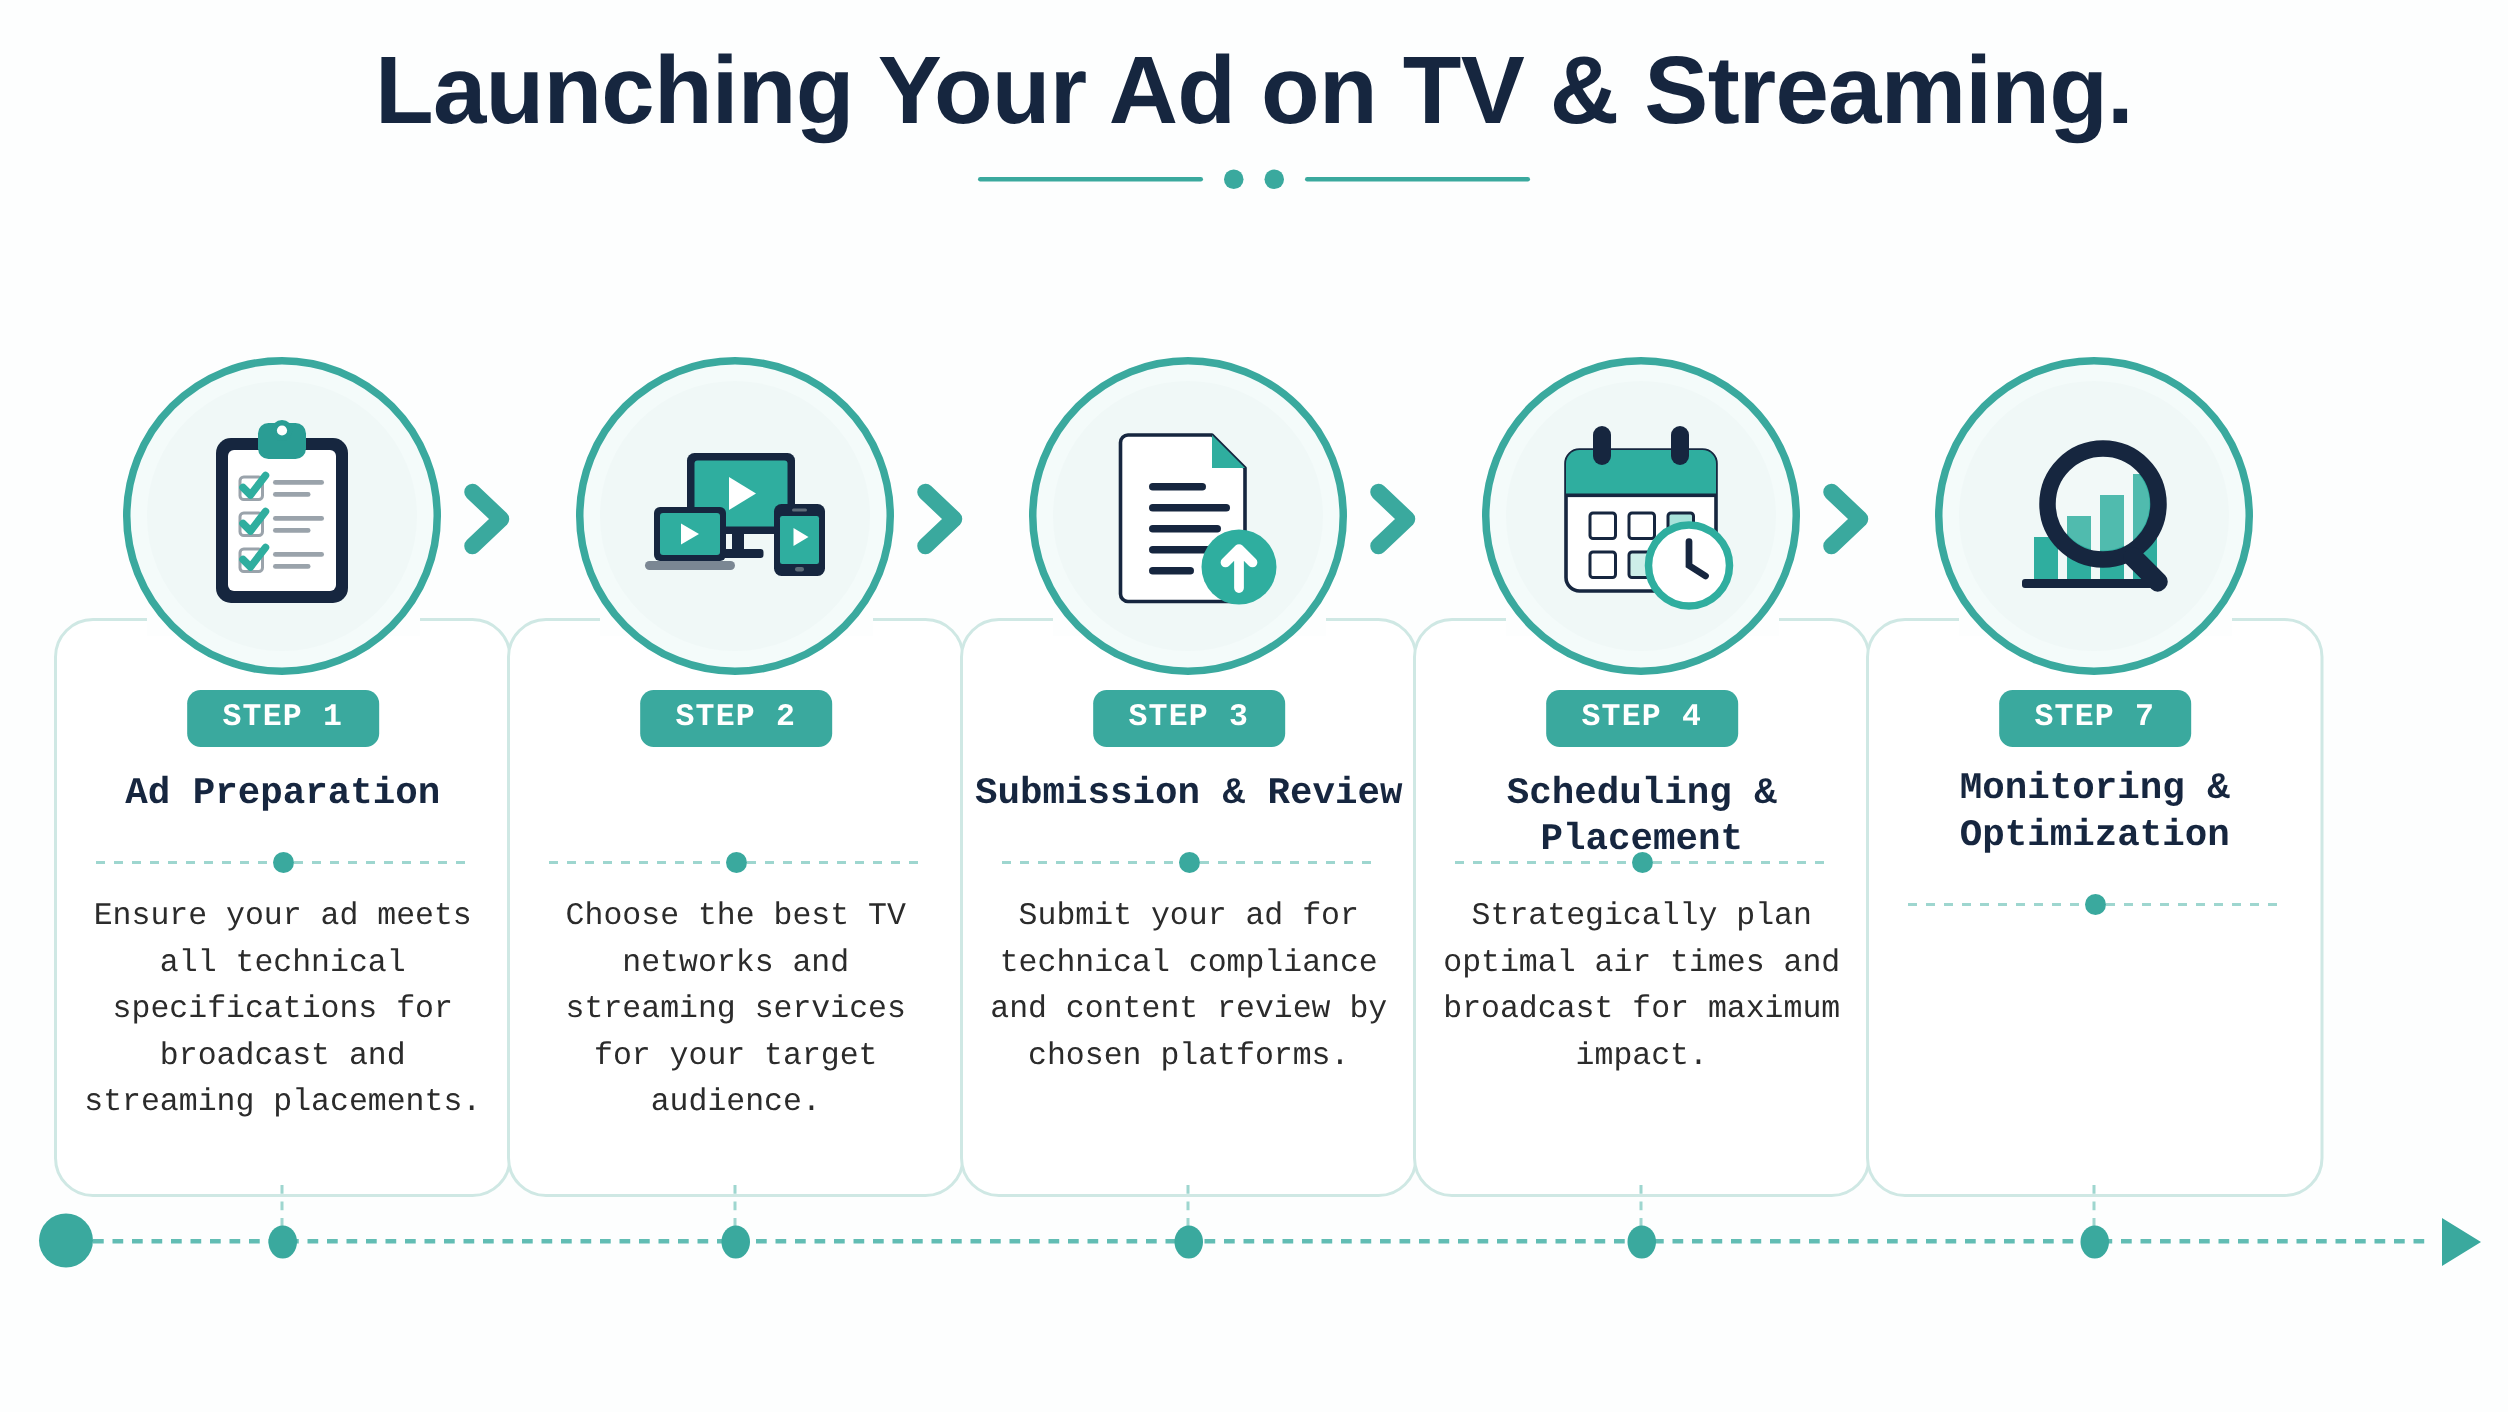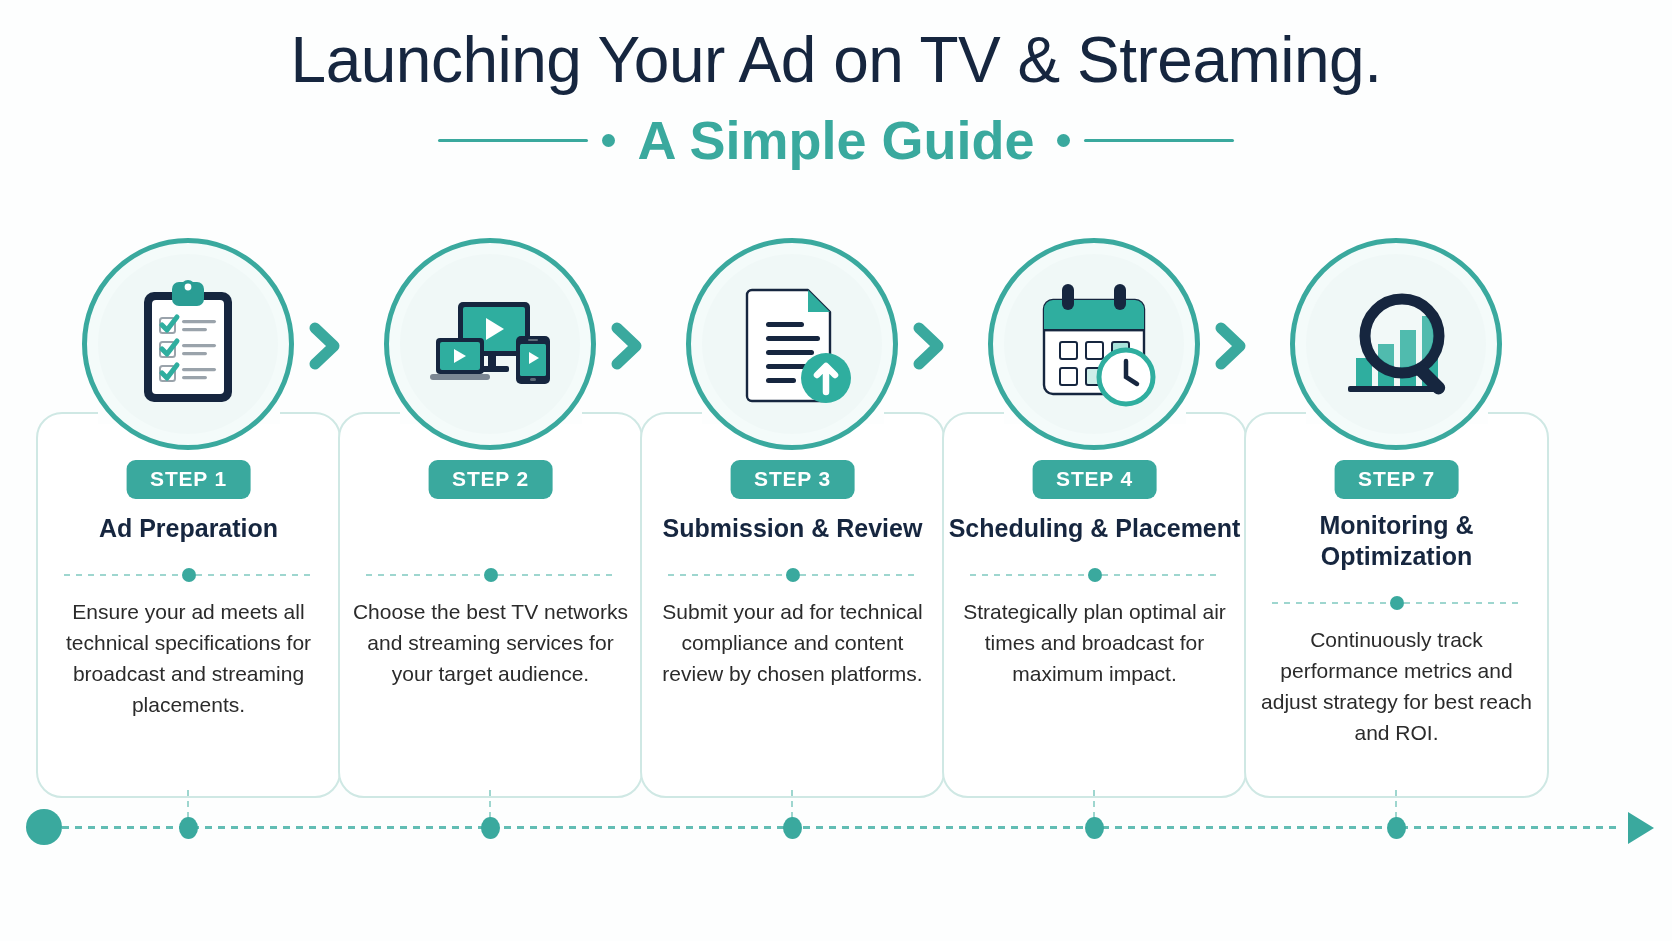--- a/index.html
+++ b/index.html
@@ -22,21 +22,21 @@
   
   .header {
     position: absolute;
     top: 26px;
     left: 0;
     width: 1672px;
     text-align: center;
   }
   .main-title {
     font-size: 64px;
-    font-weight: 400;
+    font-weight: 700;
     color: #16263f;
     letter-spacing: -0.5px;
     line-height: 1.08;
     white-space: nowrap;
   }
   .subtitle-row {
     display: flex;
     align-items: center;
     justify-content: center;
     gap: 14px;
@@ -63,20 +63,21 @@
     white-space: nowrap;
   }
 
   
   .steps {
     position: absolute;
     top: 238px;
     left: 0;
     width: 1396px;
     height: 560px;
+    font-family: Liberation Mono, monospace;
   }
 
   .step {
     position: absolute;
     top: 0;
     width: 305px;
     height: 560px;
   }
   .step-1 { left: 36px; }
   .step-2 { left: 338px; }
@@ -285,21 +286,20 @@
 </head>
 <body>
 
 <div id="infographic">
 
   <div class="header">
     <div class="main-title">Launching Your Ad on TV &amp; Streaming.</div>
     <div class="subtitle-row">
       <span class="sub-line"></span>
       <span class="sub-dot"></span>
-      <span class="subtitle-text">A Simple Guide</span>
       <span class="sub-dot"></span>
       <span class="sub-line"></span>
     </div>
   </div>
 
   <div class="steps">
 
     <div class="step step-1">
       <div class="card"></div>
       <div class="card-notch"></div>
@@ -444,21 +444,20 @@
             <rect x="98" y="88" width="13" height="36" rx="6" fill="#16263f" transform="rotate(-45 104 106)"></rect>
           </svg>
         </div>
       </div>
       <div class="badge">STEP 7</div>
       <div class="step-title">Monitoring &amp; Optimization</div>
       <div class="divider">
         <span class="dash"></span>
           <span class="ddot"></span>
       </div>
-      <div class="step-desc">Continuously track performance metrics and adjust strategy for best reach and ROI.</div>
     </div>
 
     <div class="chevron chev-1">
       <svg viewBox="0 0 46 52">
           <path d="M13 8 L32 26 L13 44" fill="none" stroke="#3aa99e" stroke-width="11" stroke-linecap="round" stroke-linejoin="round"></path>
         </svg>
     </div>
     <div class="chevron chev-2">
       <svg viewBox="0 0 46 52">
           <path d="M13 8 L32 26 L13 44" fill="none" stroke="#3aa99e" stroke-width="11" stroke-linecap="round" stroke-linejoin="round"></path>

